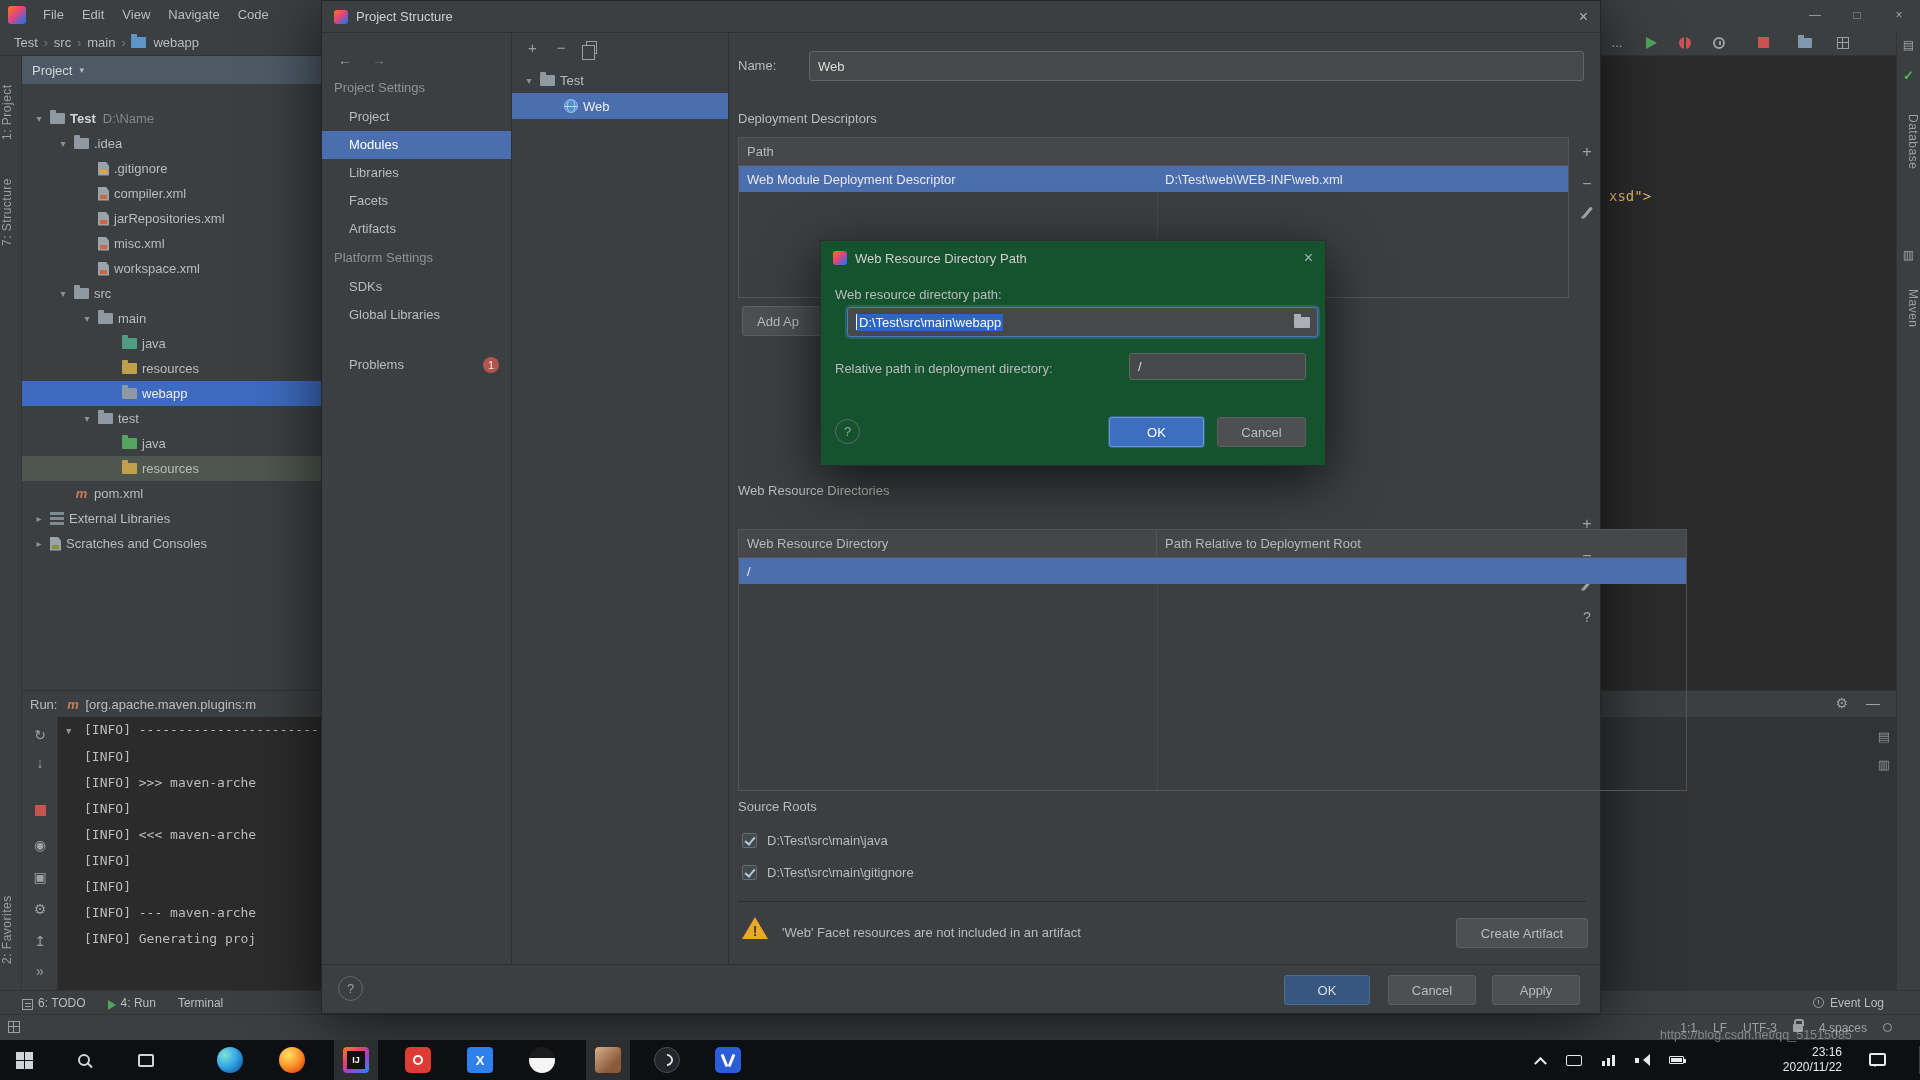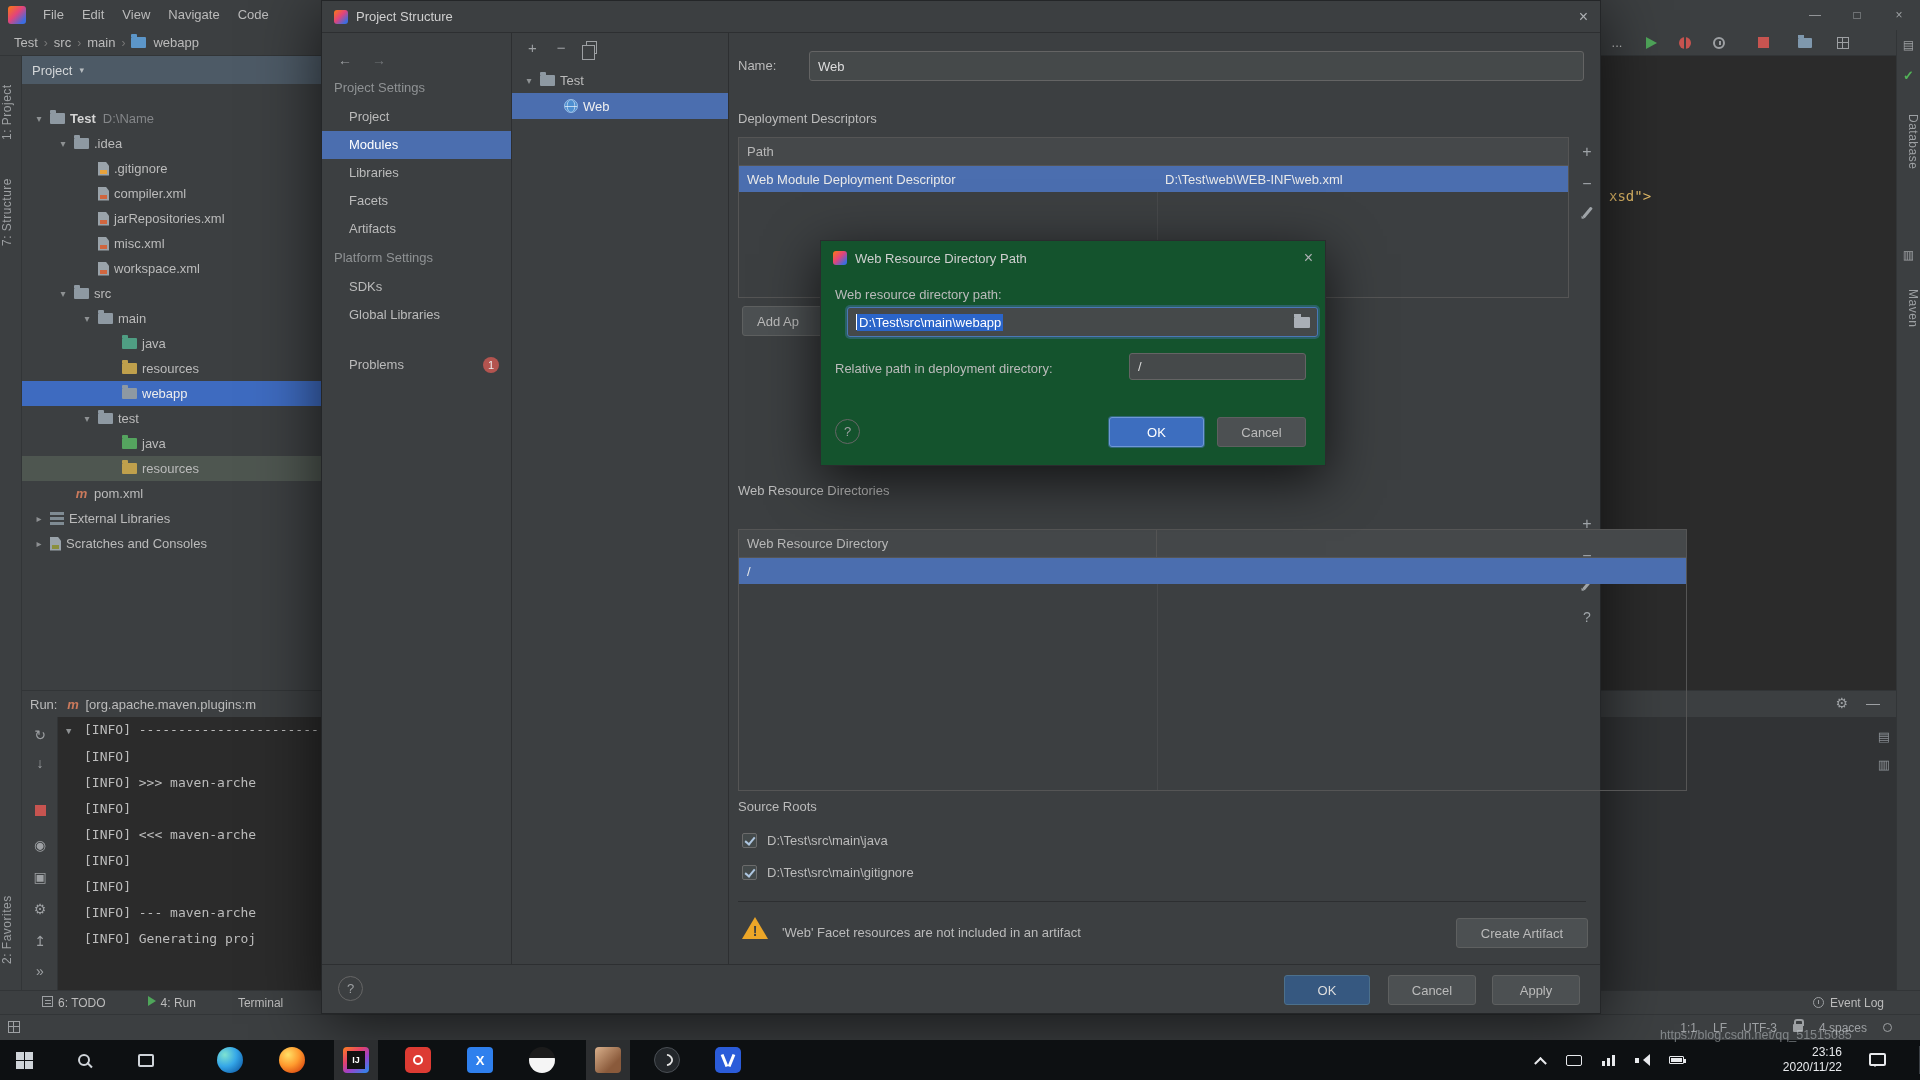--- a/index.html
+++ b/index.html
@@ -74,21 +74,21 @@
 
 .editor{position:absolute;left:1601px;top:56px;width:295px;height:634px;background:#2b2b2b;z-index:0}
 .code{position:absolute;left:8px;top:132px;font-family:"DejaVu Sans Mono",monospace;font-size:14px;color:#e8bf6a}
 .bpanel{position:absolute;left:1601px;top:690px;width:295px;height:300px;background:#313335;border-top:1px solid #323537}
 .bpanel-h{height:26px;background:#3c3f41;position:relative}
 .bpanel-h>span{position:absolute;top:4px;color:#9da0a3;font-size:14px}
 .bpanel .mini{position:absolute;right:6px;color:#8a8f94;font-size:13px}
 
 
 .winbar{position:absolute;left:0;right:0;top:990px;height:24px;background:#3c3f41;border-top:1px solid #323537;font-size:12px;z-index:1;display:flex;align-items:center}
-.wb-item{display:flex;align-items:flex-start;margin-left:42px;color:#bbb;gap:5px}
+.wb-item{display:flex;align-items:flex-end;margin-left:22px;color:#bbb;gap:5px}
 .wb-right{position:absolute;right:36px;display:flex;align-items:center;gap:6px;color:#bbb}
 .statusbar{position:absolute;left:0;right:0;top:1014px;height:26px;background:#3c3f41;border-top:1px solid #323537;font-size:12px;z-index:1}
 .sb-left{position:absolute;left:8px;top:6px}
 .sb-right{position:absolute;right:28px;top:0;height:25px;display:flex;align-items:center;gap:16px;color:#9da0a3}
 .i-grid{width:12px;height:12px;border:1px solid #9da0a3;position:relative}
 .i-grid::before{content:"";position:absolute;left:4px;top:0;bottom:0;width:1px;background:#9da0a3}
 .i-grid::after{content:"";position:absolute;top:4px;left:0;right:0;height:1px;background:#9da0a3}
 .lock{width:10px;height:8px;background:#9da0a3;border-radius:1px;position:relative;display:inline-block}
 .lock::before{content:"";position:absolute;left:1px;top:-5px;width:6px;height:5px;border:2px solid #9da0a3;border-bottom:none;border-radius:3px 3px 0 0}
 .i-bell{width:9px;height:9px;border:1px solid #9da0a3;border-radius:50%}
@@ -512,20 +512,21 @@
     <span class="sideicon" style="top:174px">−</span>
     <span class="sideicon" style="top:204px"><i class="i-pen"></i></span>
 
     <button class="btn" style="position:absolute;left:420px;top:305px;width:150px;justify-content:flex-start">Add Ap</button>
 
     <span class="sec-label" style="left:416px;top:482px">Web Resource Directories</span>
     <div class="ptable" style="left:416px;top:528px;width:949px;height:262px">
       <div class="vline"></div>
       <div class="hd">
         <span class="c1">Web Resource Directory</span>
+        <span class="c2">Path Relative to Deployment Root</span>
       </div>
       <div class="rw">
         <span class="c2">
             <span>/</span>
           </span>
       </div>
     </div>
     <span class="sideicon" style="top:514px">+</span>
     <span class="sideicon" style="top:546px">−</span>
     <span class="sideicon" style="top:576px"><i class="i-pen"></i></span>

